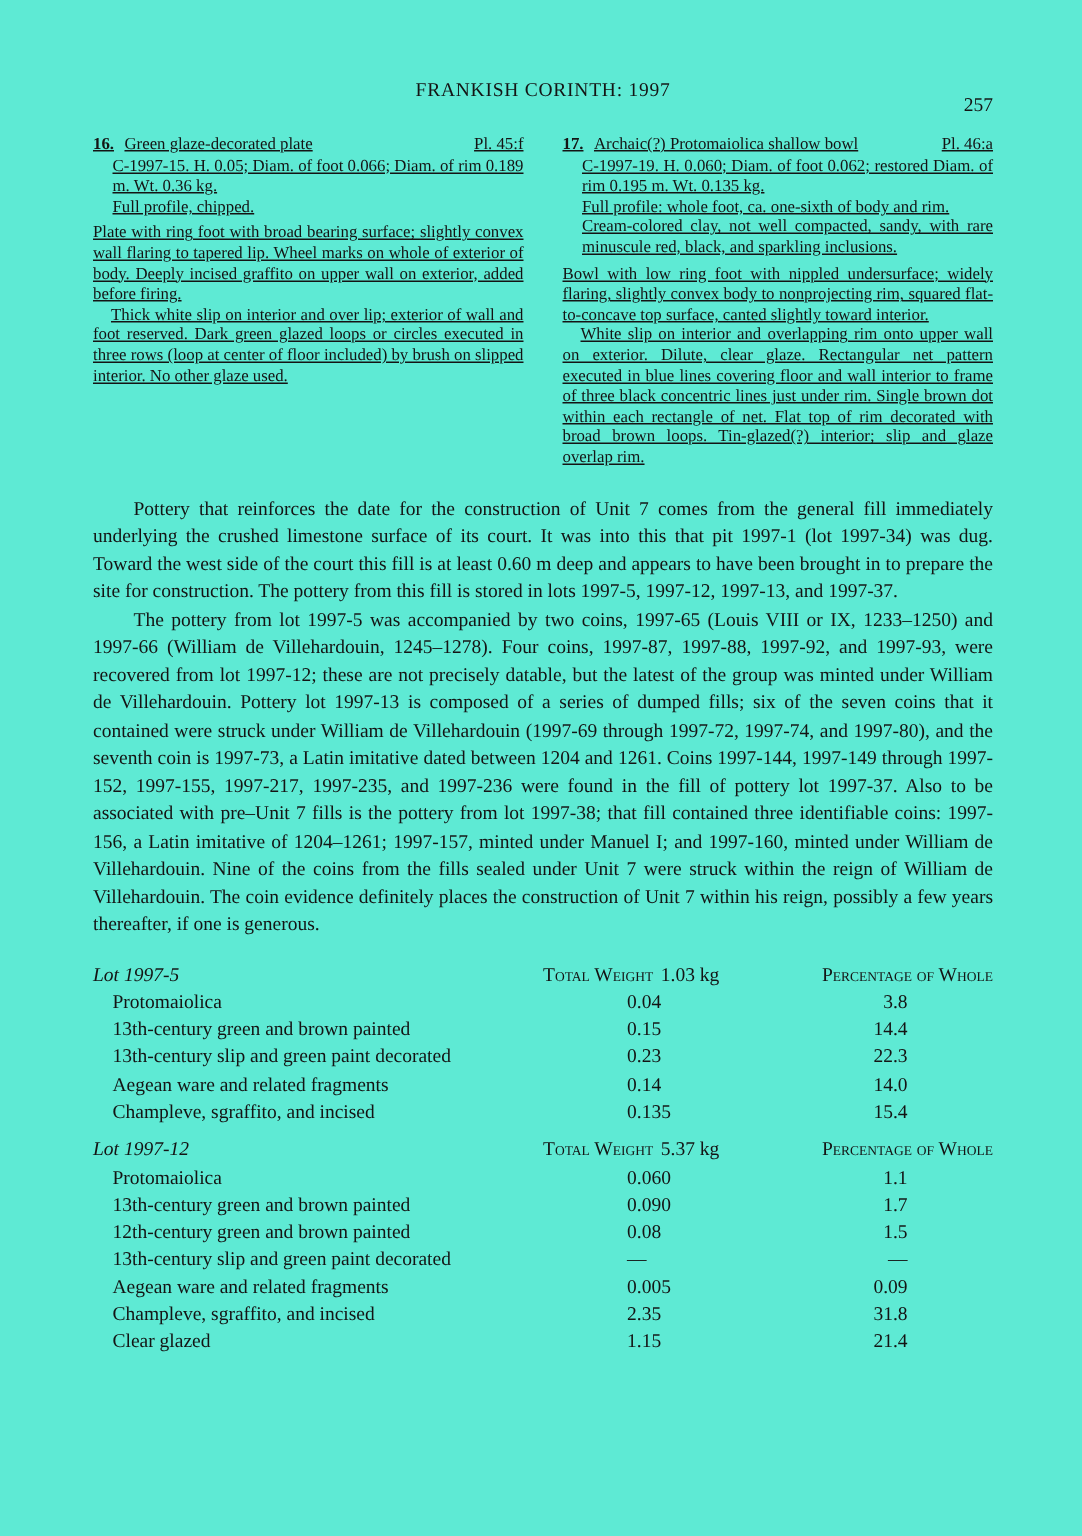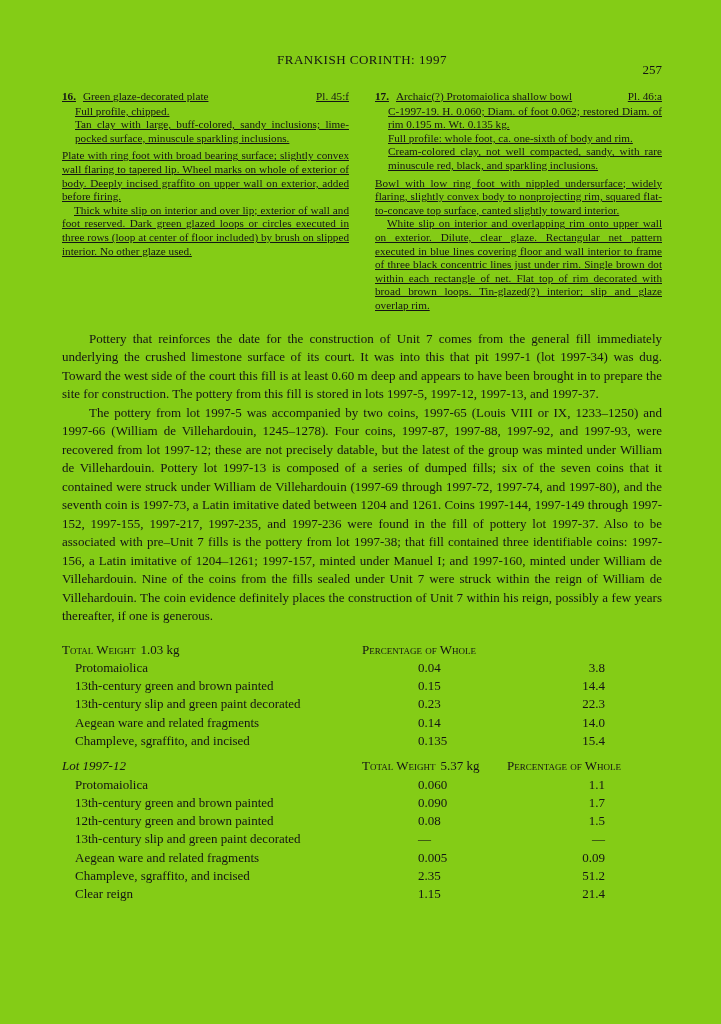--- a/index.html
+++ b/index.html
@@ -1,21 +1,21 @@
 <!DOCTYPE html>
 <html><head>
 <meta charset="utf-8">
 <style>
   * { box-sizing: border-box; }
   html, body { margin: 0; padding: 0; background: #ffffff; }
   .page {
     position: relative;
     width: 721px;
     height: 1024px;
-    background: #84cc16;
+    background: #5eead4;
     overflow: hidden;
     font-family: "Liberation Serif", serif;
     color: #141414;
   }
   .inner {
     position: absolute;
     left: 62px;
     top: 0;
     width: 600px;
   }
@@ -77,21 +77,21 @@
   .lot-table + .lot-table { margin-top: 7px; }
   .t-head, .t-row {
     display: grid;
     grid-template-columns: 300px 145px 155px;
     line-height: 18.3px;
   }
   .lot-name { font-style: italic; }
   .sc { font-variant: small-caps; }
   .c-weight-head { white-space: nowrap; }
   .c-weight-head .wt-val { margin-left: 5px; }
-  .c-percent-head { white-space: nowrap; }
+  .c-percent-head { text-align: right; white-space: nowrap; }
   .t-row .c-label { padding-left: 13px; }
   .t-row .c-weight { padding-left: 56px; }
   .t-row .c-percent { text-align: right; padding-right: 57px; }
 </style>
 </head>
 <body>
 
 <div class="page">
   <div class="inner">
 
@@ -102,22 +102,22 @@
 
     <section class="catalog">
 
       <article class="entry">
         <div class="entry-head">
           <span class="entry-no">16.</span>
           <span class="entry-title">Green glaze-decorated plate</span>
           <span class="entry-plate">Pl. 45:f</span>
         </div>
         <div class="entry-details">
+          <p class="detail-line">C-1997-15.  H. 0.05; Diam. of foot 0.066; Diam. of rim 0.189 m. Wt. 0.36 kg.</p>
             <p class="detail-line">Full profile, chipped.</p>
-            <p class="detail-line">Tan clay with large, buff-colored, sandy inclusions; lime-pocked surface, minuscule sparkling inclusions.</p>
         </div>
         <div class="entry-desc">
           <p class="desc-para">Plate with ring foot with broad bearing surface; slightly convex wall flaring to tapered lip. Wheel marks on whole of exterior of body. Deeply incised graffito on upper wall on exterior, added before firing.</p>
             <p class="desc-para">Thick white slip on interior and over lip; exterior of wall and foot reserved. Dark green glazed loops or circles executed in three rows (loop at center of floor included) by brush on slipped interior. No other glaze used.</p>
         </div>
       </article>
 
       <article class="entry">
         <div class="entry-head">
           <span class="entry-no">17.</span>
@@ -139,20 +139,21 @@
 
     <section class="body-text">
       <p class="body-para">Pottery that reinforces the date for the construction of Unit 7 comes from the general fill immediately underlying the crushed limestone surface of its court. It was into this that pit 1997-1 (lot 1997-34) was dug. Toward the west side of the court this fill is at least 0.60 m deep and appears to have been brought in to prepare the site for construction. The pottery from this fill is stored in lots 1997-5, 1997-12, 1997-13, and 1997-37.</p>
         <p class="body-para">The pottery from lot 1997-5 was accompanied by two coins, 1997-65 (Louis VIII or IX, 1233–1250) and 1997-66 (William de Villehardouin, 1245–1278). Four coins, 1997-87, 1997-88, 1997-92, and 1997-93, were recovered from lot 1997-12; these are not precisely datable, but the latest of the group was minted under William de Villehardouin. Pottery lot 1997-13 is composed of a series of dumped fills; six of the seven coins that it contained were struck under William de Villehardouin (1997-69 through 1997-72, 1997-74, and 1997-80), and the seventh coin is 1997-73, a Latin imitative dated between 1204 and 1261. Coins 1997-144, 1997-149 through 1997-152, 1997-155, 1997-217, 1997-235, and 1997-236 were found in the fill of pottery lot 1997-37. Also to be associated with pre–Unit 7 fills is the pottery from lot 1997-38; that fill contained three identifiable coins: 1997-156, a Latin imitative of 1204–1261; 1997-157, minted under Manuel I; and 1997-160, minted under William de Villehardouin. Nine of the coins from the fills sealed under Unit 7 were struck within the reign of William de Villehardouin. The coin evidence definitely places the construction of Unit 7 within his reign, possibly a few years thereafter, if one is generous.</p>
     </section>
 
     <section class="tables">
 
       <div class="lot-table">
         <div class="t-head">
+          <span class="lot-name">Lot 1997-5</span>
           <span class="c-weight-head"><span class="sc">Total Weight</span><span class="wt-val">1.03 kg</span></span>
           <span class="c-percent-head sc">Percentage of Whole</span>
         </div>
         <div class="t-row">
             <span class="c-label">Protomaiolica</span>
             <span class="c-weight">0.04</span>
             <span class="c-percent">3.8</span>
           </div>
           <div class="t-row">
             <span class="c-label">13th-century green and brown painted</span>
@@ -203,24 +204,24 @@
             <span class="c-percent">—</span>
           </div>
           <div class="t-row">
             <span class="c-label">Aegean ware and related fragments</span>
             <span class="c-weight">0.005</span>
             <span class="c-percent">0.09</span>
           </div>
           <div class="t-row">
             <span class="c-label">Champleve, sgraffito, and incised</span>
             <span class="c-weight">2.35</span>
-            <span class="c-percent">51.2</span>
-          </div>
-          <div class="t-row">
-            <span class="c-label">Clear reign</span>
+            <span class="c-percent">31.8</span>
+          </div>
+          <div class="t-row">
+            <span class="c-label">Clear glazed</span>
             <span class="c-weight">1.15</span>
             <span class="c-percent">21.4</span>
           </div>
       </div>
 
     </section>
 
   </div>
 </div>
 

